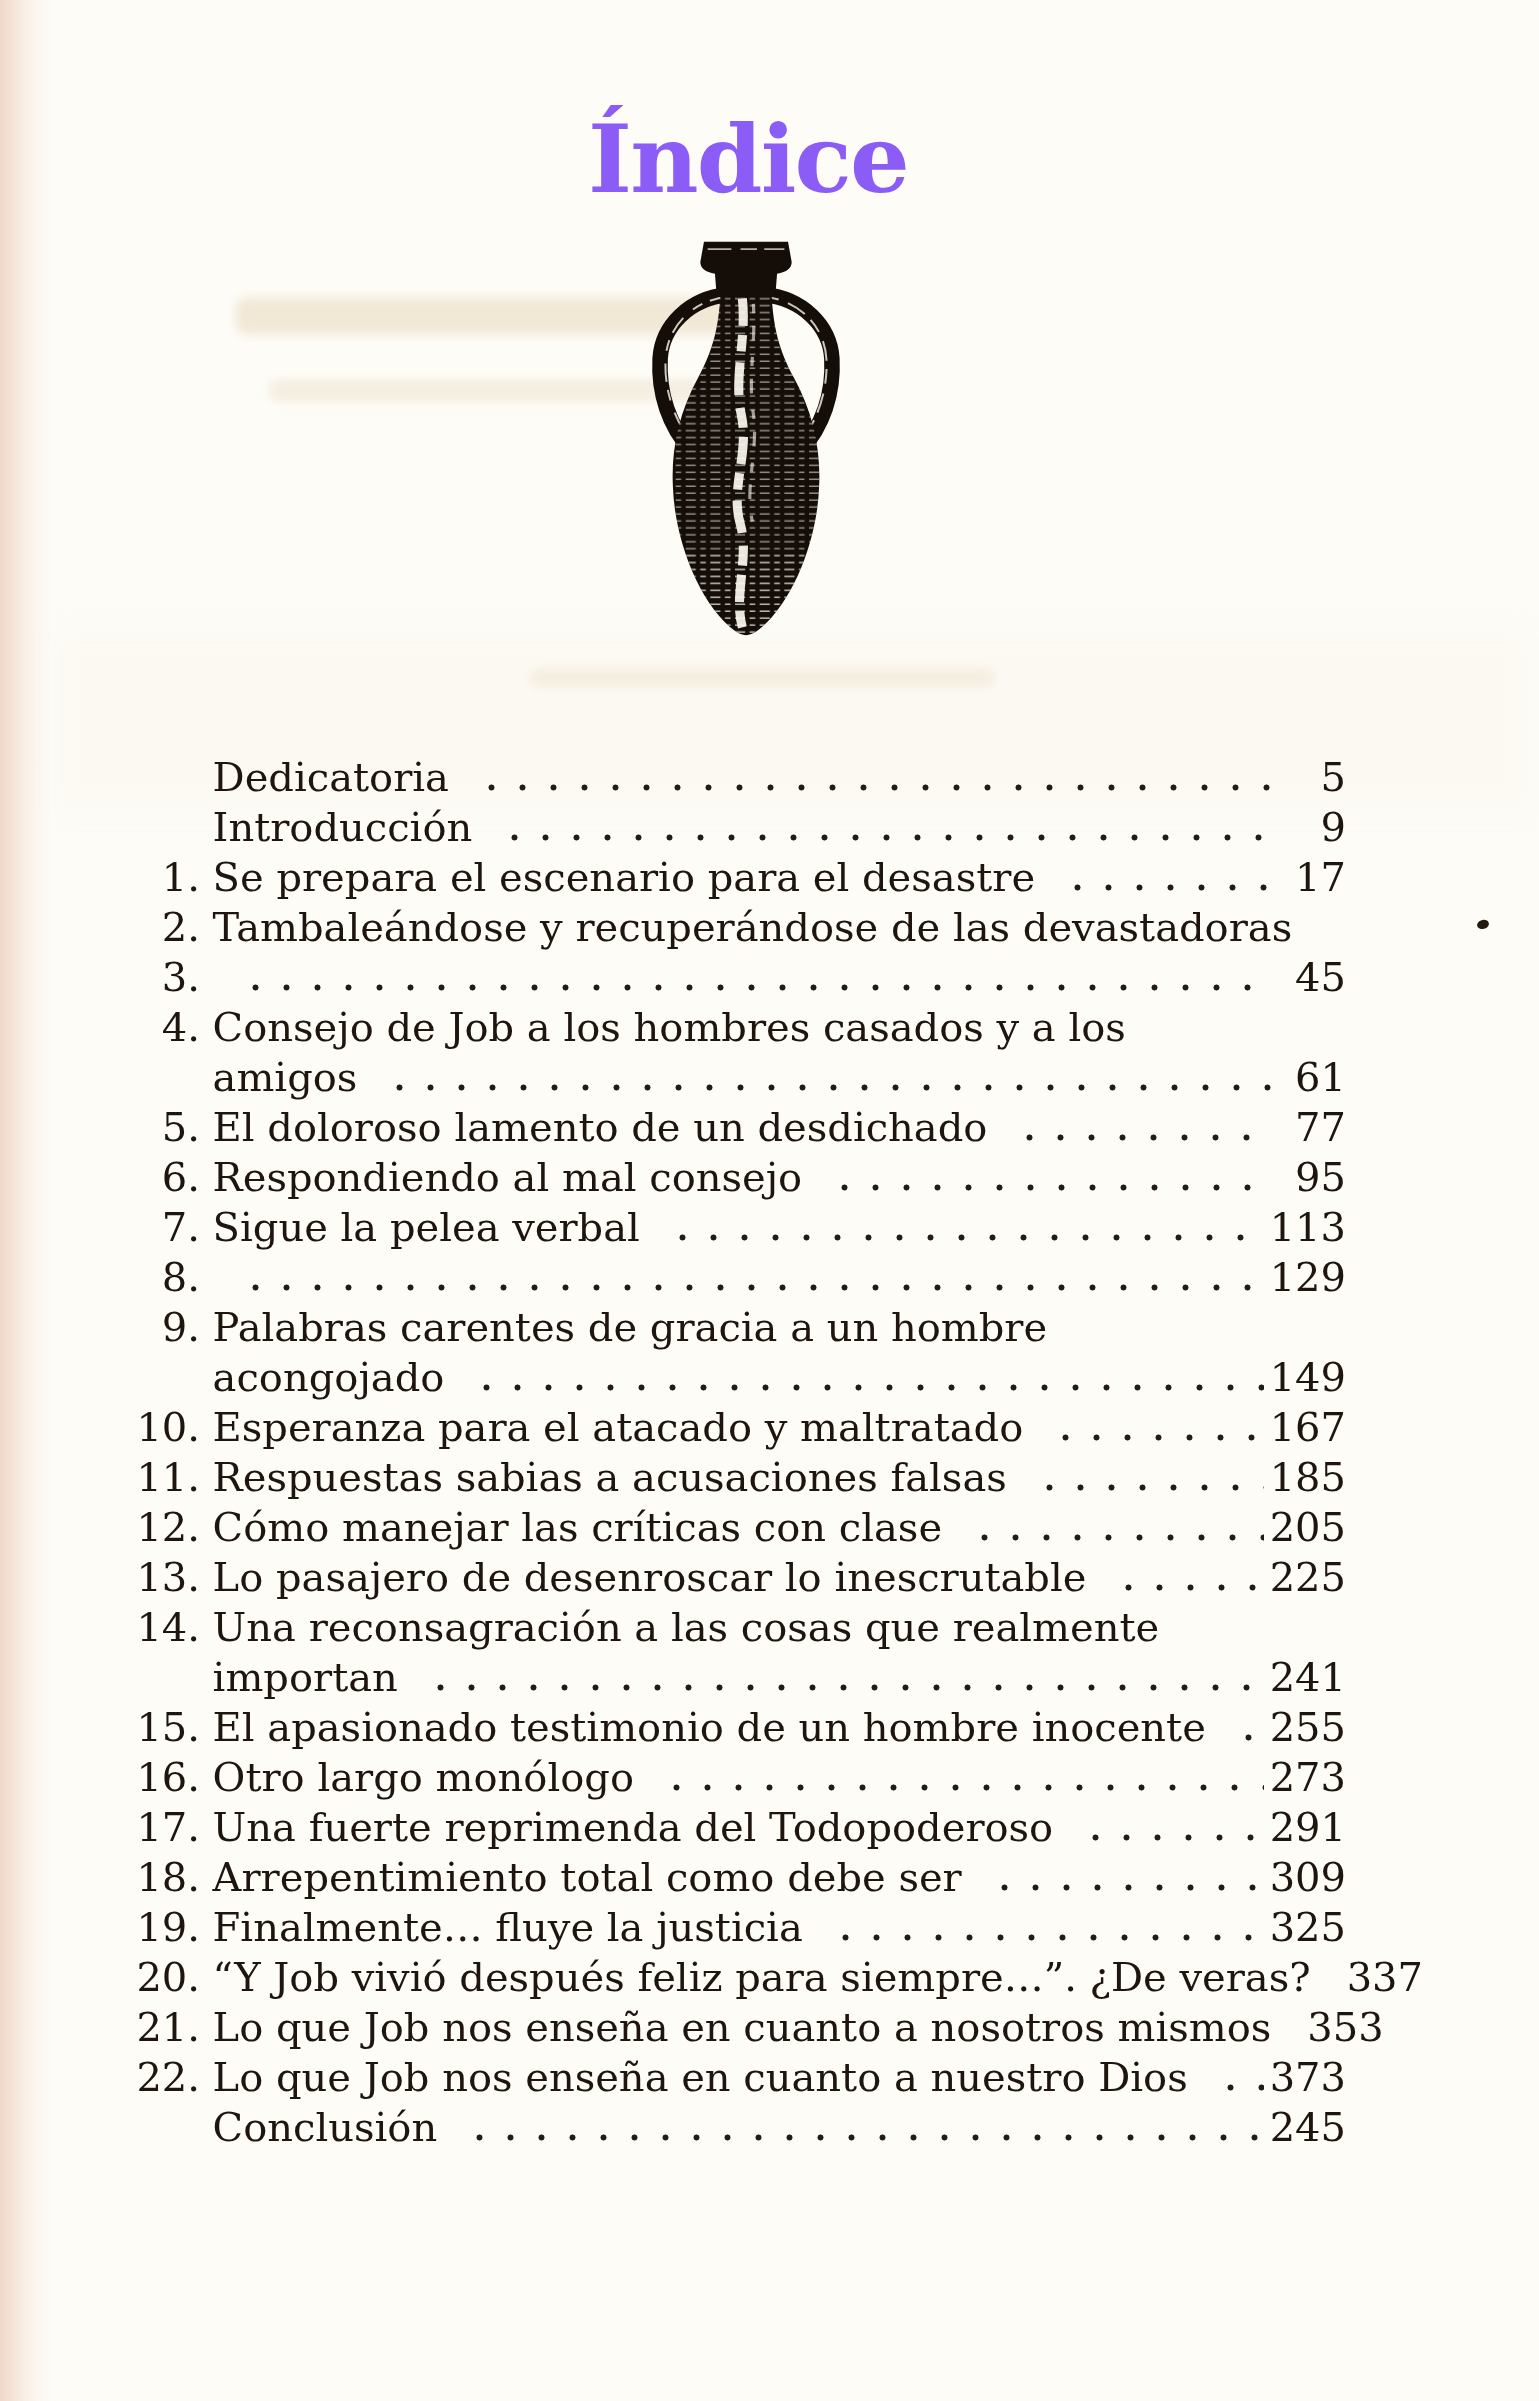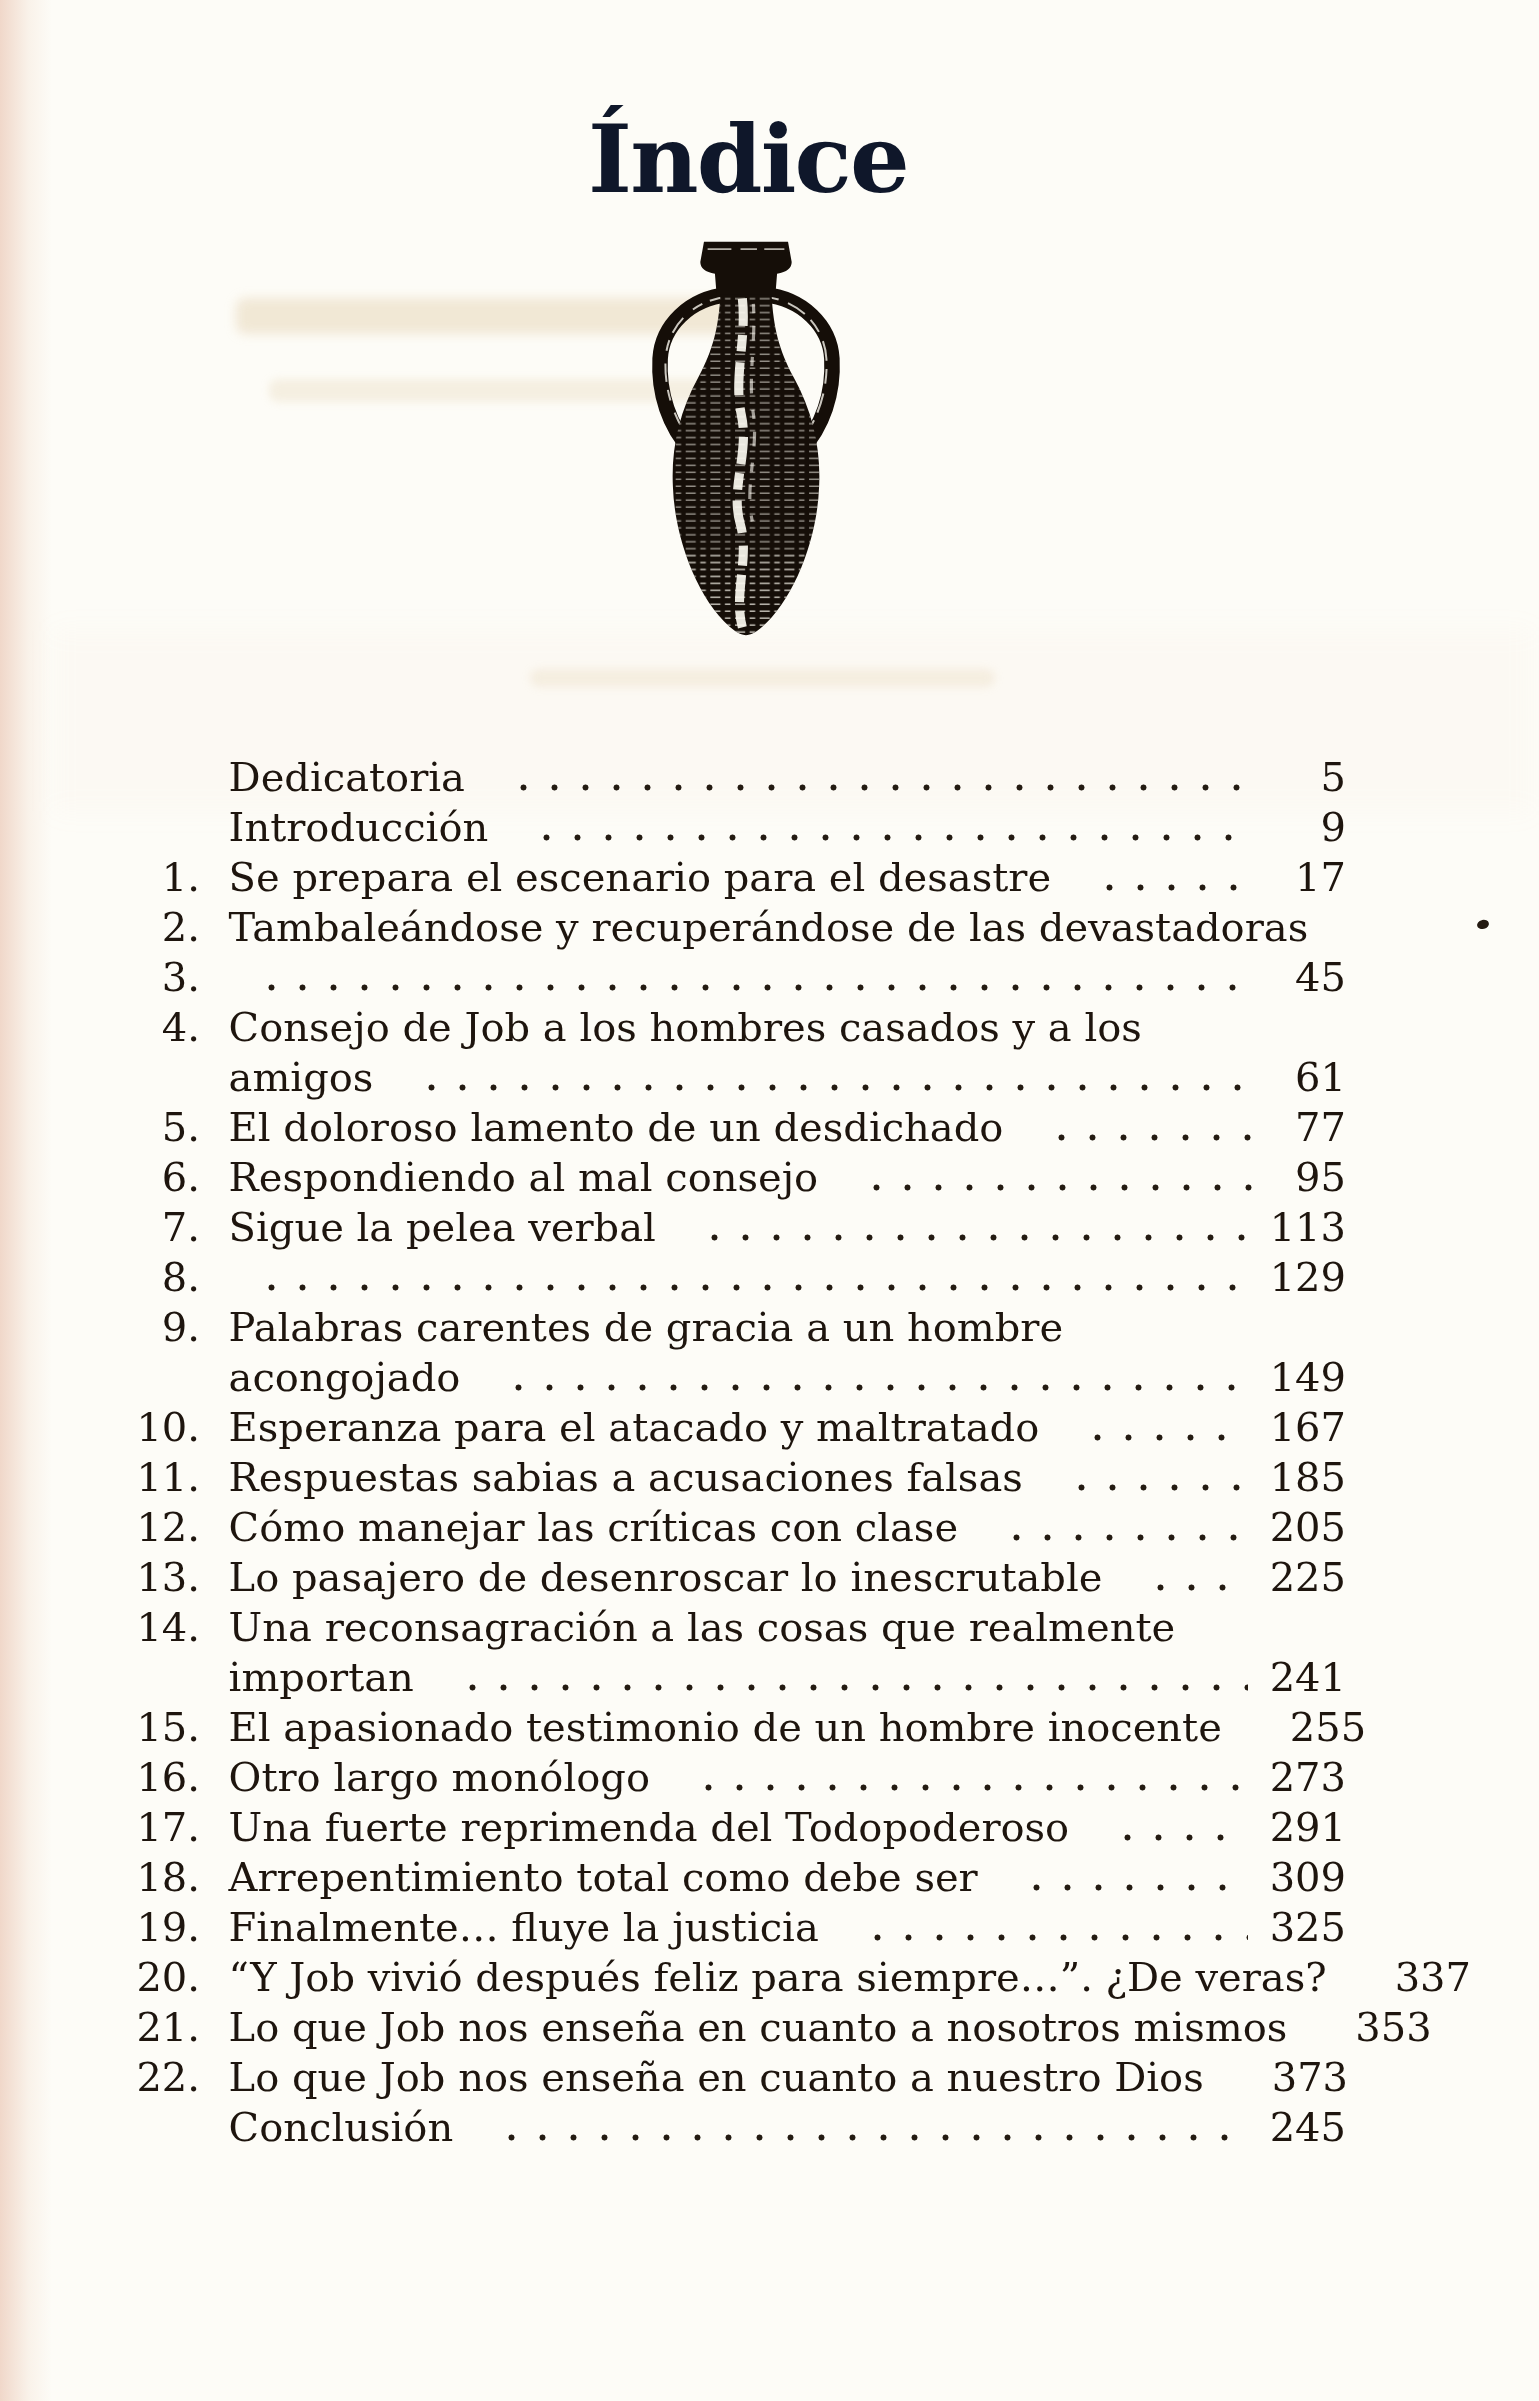--- a/index.html
+++ b/index.html
@@ -24,29 +24,29 @@
   .ghost-1{left:236px;top:298px;width:494px;height:36px;background:rgba(214,184,136,0.30);filter:blur(5.4px);}
   .ghost-2{left:269px;top:379px;width:469px;height:23.4px;background:rgba(216,188,140,0.20);filter:blur(4.5px);}
   .ghost-3{left:530px;top:669px;width:465px;height:18px;background:rgba(216,188,140,0.18);filter:blur(4.5px);}
   .ink-speck{
     position:absolute;left:1477px;top:920px;width:11.7px;height:9px;
     background:#241a11;border-radius:50%;transform:rotate(-14deg);
   }
   .page-title{
     position:absolute;top:41px;left:0;width:1496px;
     text-align:center;font-size:94px;font-weight:bold;letter-spacing:-1.8px;
-    color:#0f172a;
+    color:#8b5cf6;
   }
   .vase-wrap{position:absolute;left:636px;top:240px;width:220px;height:402px;}
   .vase-wrap svg{width:100%;height:100%;display:block;}
   .toc{
     position:absolute;left:133px;top:752px;width:1213px;
     font-size:40px;line-height:50px;
   }
-  .toc-line{display:flex;align-items:center;white-space:nowrap;height:50px;gap:16px;}
+  .toc-line{display:flex;align-items:center;white-space:nowrap;height:50px;}
   .toc-num{flex:0 0 67px;text-align:right;margin-right:12.6px;}
   .toc-text{flex:0 0 auto;}
   .dot-leader{
     flex:1 1 auto;min-width:12.6px;height:50px;align-self:stretch;
     margin:0 5.4px 0 18px;
     background-image:radial-gradient(circle, #241b12 2.7px, rgba(0,0,0,0) 3.3px);
     background-size:31px 9px;background-repeat:repeat-x;
     background-position:left 9px bottom 10px;
   }
   .page-num{flex:0 0 auto;min-width:69px;text-align:right;}

